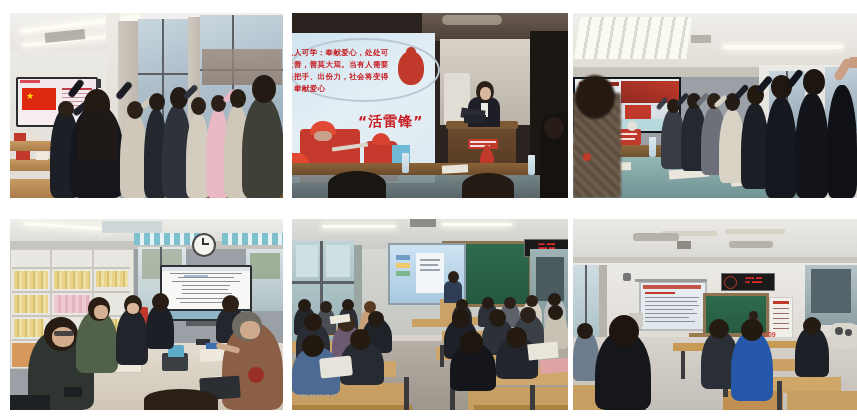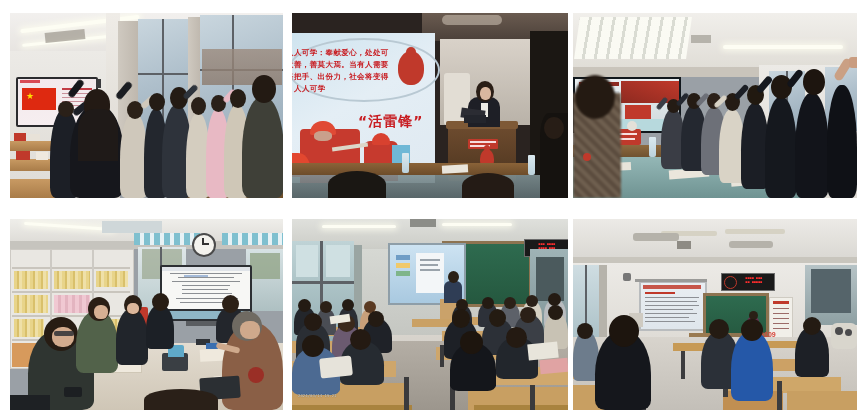--- a/index.html
+++ b/index.html
@@ -133,21 +133,21 @@
       <div class="r" style="left:130px;top:0;width:146px;height:28px;background:linear-gradient(#6a5b50,#4b4039);"></div>
       <div class="r" style="left:150px;top:2px;width:60px;height:10px;background:#e8ddcf;opacity:.45;border-radius:30px;"></div>
       <div class="r" style="left:148px;top:26px;width:128px;height:86px;background:linear-gradient(#d9d2c9,#b9b2a8);"></div>
       <div class="r" style="left:238px;top:18px;width:38px;height:167px;background:#1b1713;"></div>
 
       <div class="r" style="left:0;top:20px;width:143px;height:150px;background:linear-gradient(150deg,#cfe4ef 0%,#e4eef5 45%,#dfe9f1 100%);">
         <div class="r" style="left:-4px;top:5px;width:148px;height:60px;border:2px solid #b9c9d3;border-radius:50%;"></div>
         <div class="r slidetxt" style="left:-6px;top:14px;width:140px;font-size:7.5px;line-height:12px;letter-spacing:.4px;font-family:'DejaVu Sans',sans-serif;">人人可学：奉献爱心，处处可</div>
         <div class="r slidetxt" style="left:-6px;top:26px;width:140px;font-size:7.5px;line-height:12px;letter-spacing:.4px;font-family:'DejaVu Sans',sans-serif;">大善，善莫大焉。当有人需要</div>
         <div class="r slidetxt" style="left:-6px;top:38px;width:140px;font-size:7.5px;line-height:12px;letter-spacing:.4px;font-family:'DejaVu Sans',sans-serif;">搭把手、出份力，社会将变得</div>
-        <div class="r slidetxt" style="left:2px;top:50px;width:140px;font-size:7.5px;line-height:12px;letter-spacing:.4px;font-family:'DejaVu Sans',sans-serif;">人人可学</div>
+        <div class="r slidetxt" style="left:2px;top:50px;width:140px;font-size:7.5px;line-height:12px;letter-spacing:.4px;font-family:'DejaVu Sans',sans-serif;">奉献爱心</div>
 
         <div class="r" style="left:106px;top:18px;width:26px;height:34px;background:#c0392b;border-radius:50% 50% 45% 45%;"></div>
         <div class="r" style="left:114px;top:14px;width:10px;height:10px;background:#c0392b;border-radius:50%;"></div>
 
         <div class="r slidetxt" style="left:66px;top:80px;font-size:14px;font-weight:bold;letter-spacing:1px;font-family:'DejaVu Sans',sans-serif;">“活雷锋”</div>
 
         <div class="r" style="left:8px;top:96px;width:60px;height:54px;background:#c63a2e;border-radius:4px 4px 0 0;"></div>
         <div class="r" style="left:18px;top:88px;width:26px;height:14px;background:#e04a35;border-radius:14px 14px 2px 2px;"></div>
         <div class="r" style="left:22px;top:98px;width:18px;height:10px;background:#c9a08c;border-radius:40%;"></div>
         <div class="r" style="left:72px;top:108px;width:34px;height:40px;background:#c63a2e;border-radius:6px 6px 0 0;"></div>

